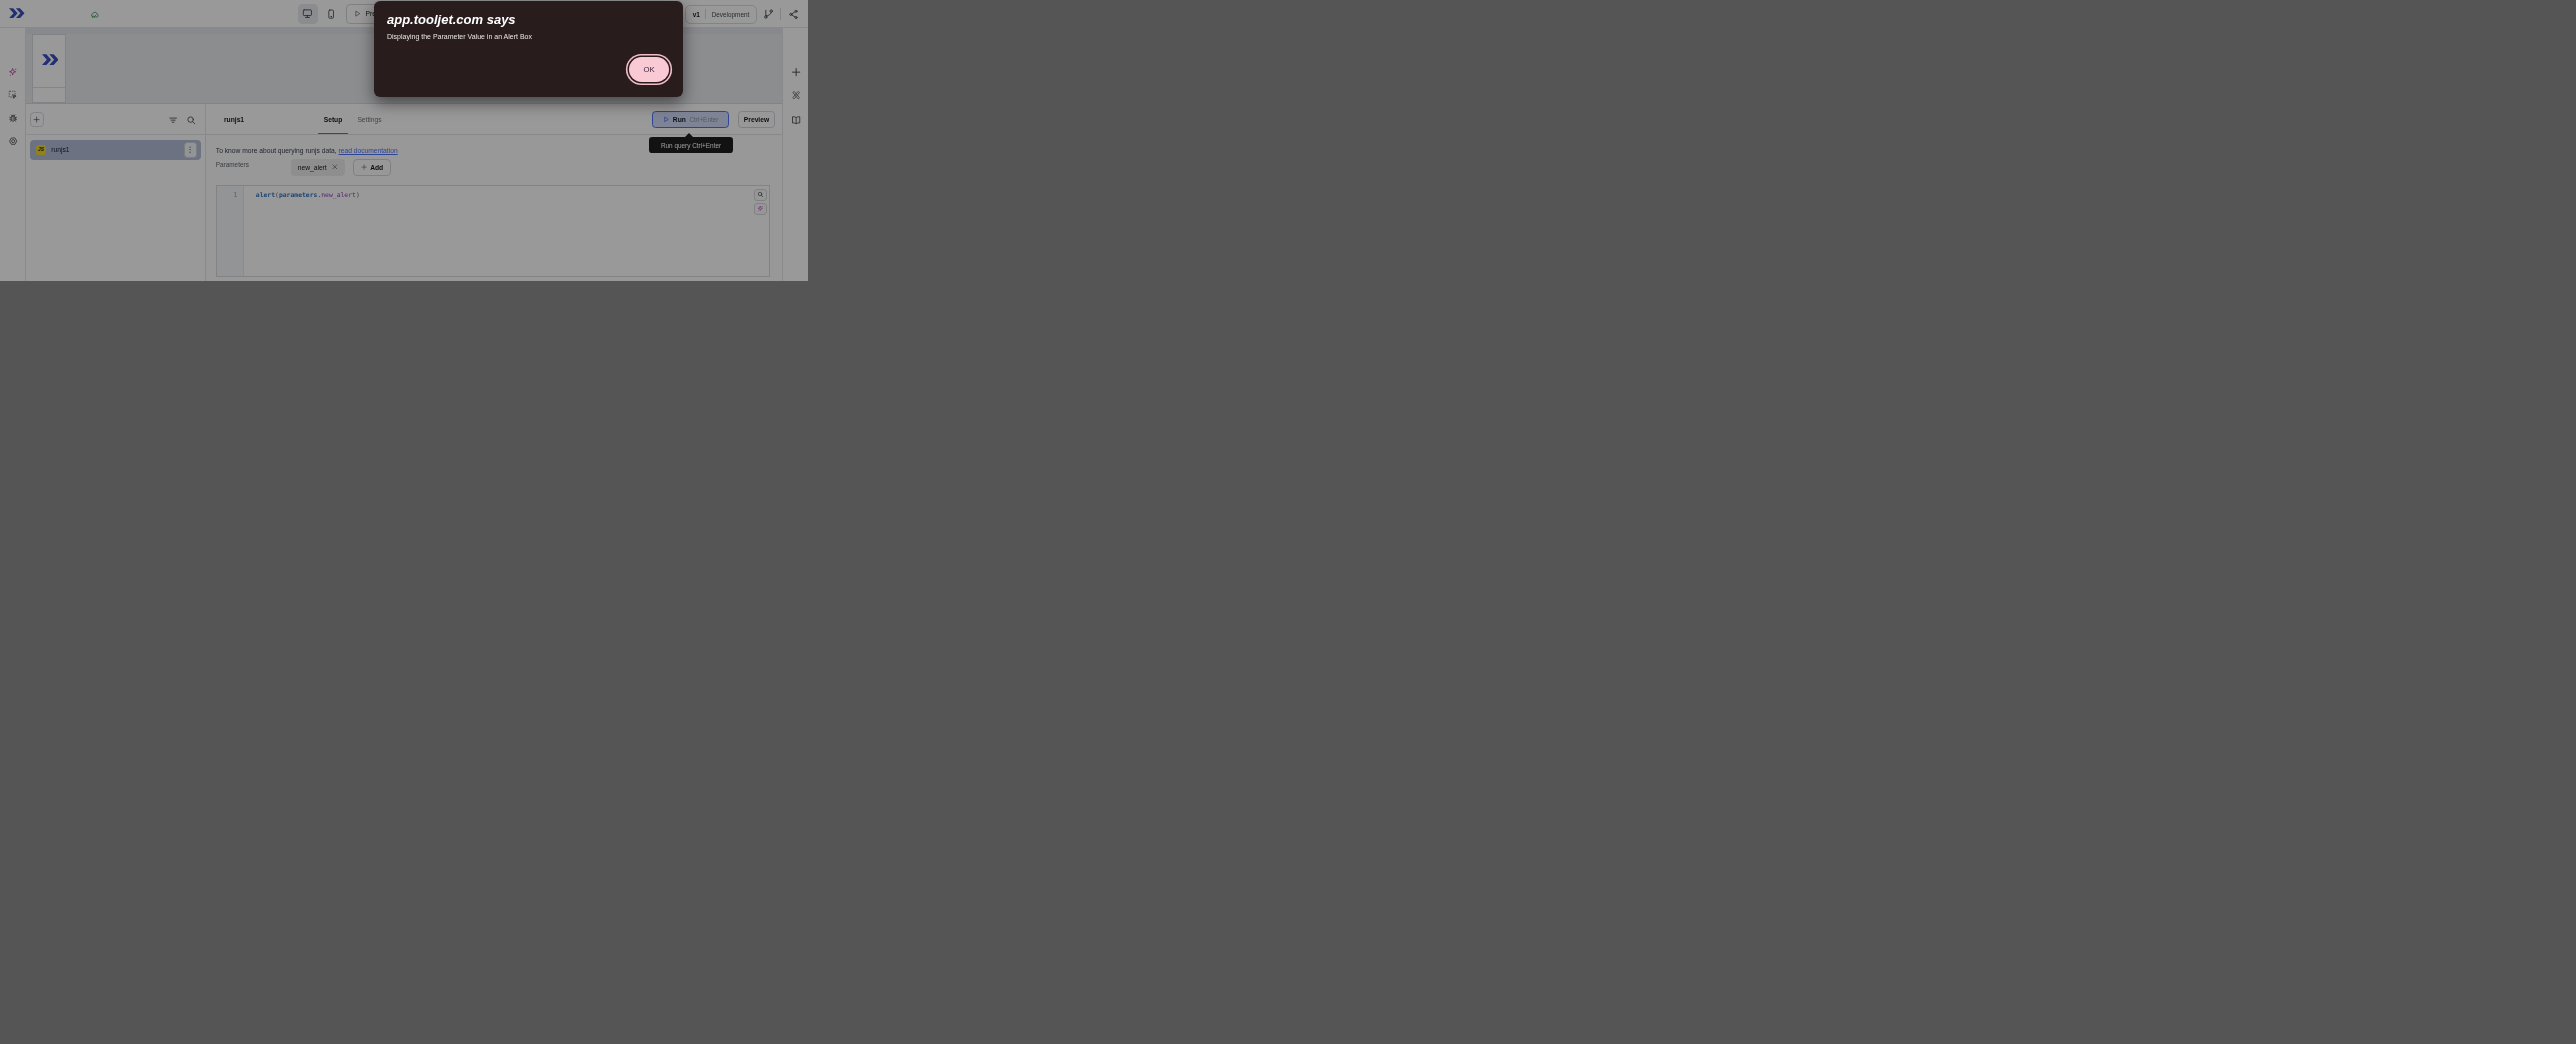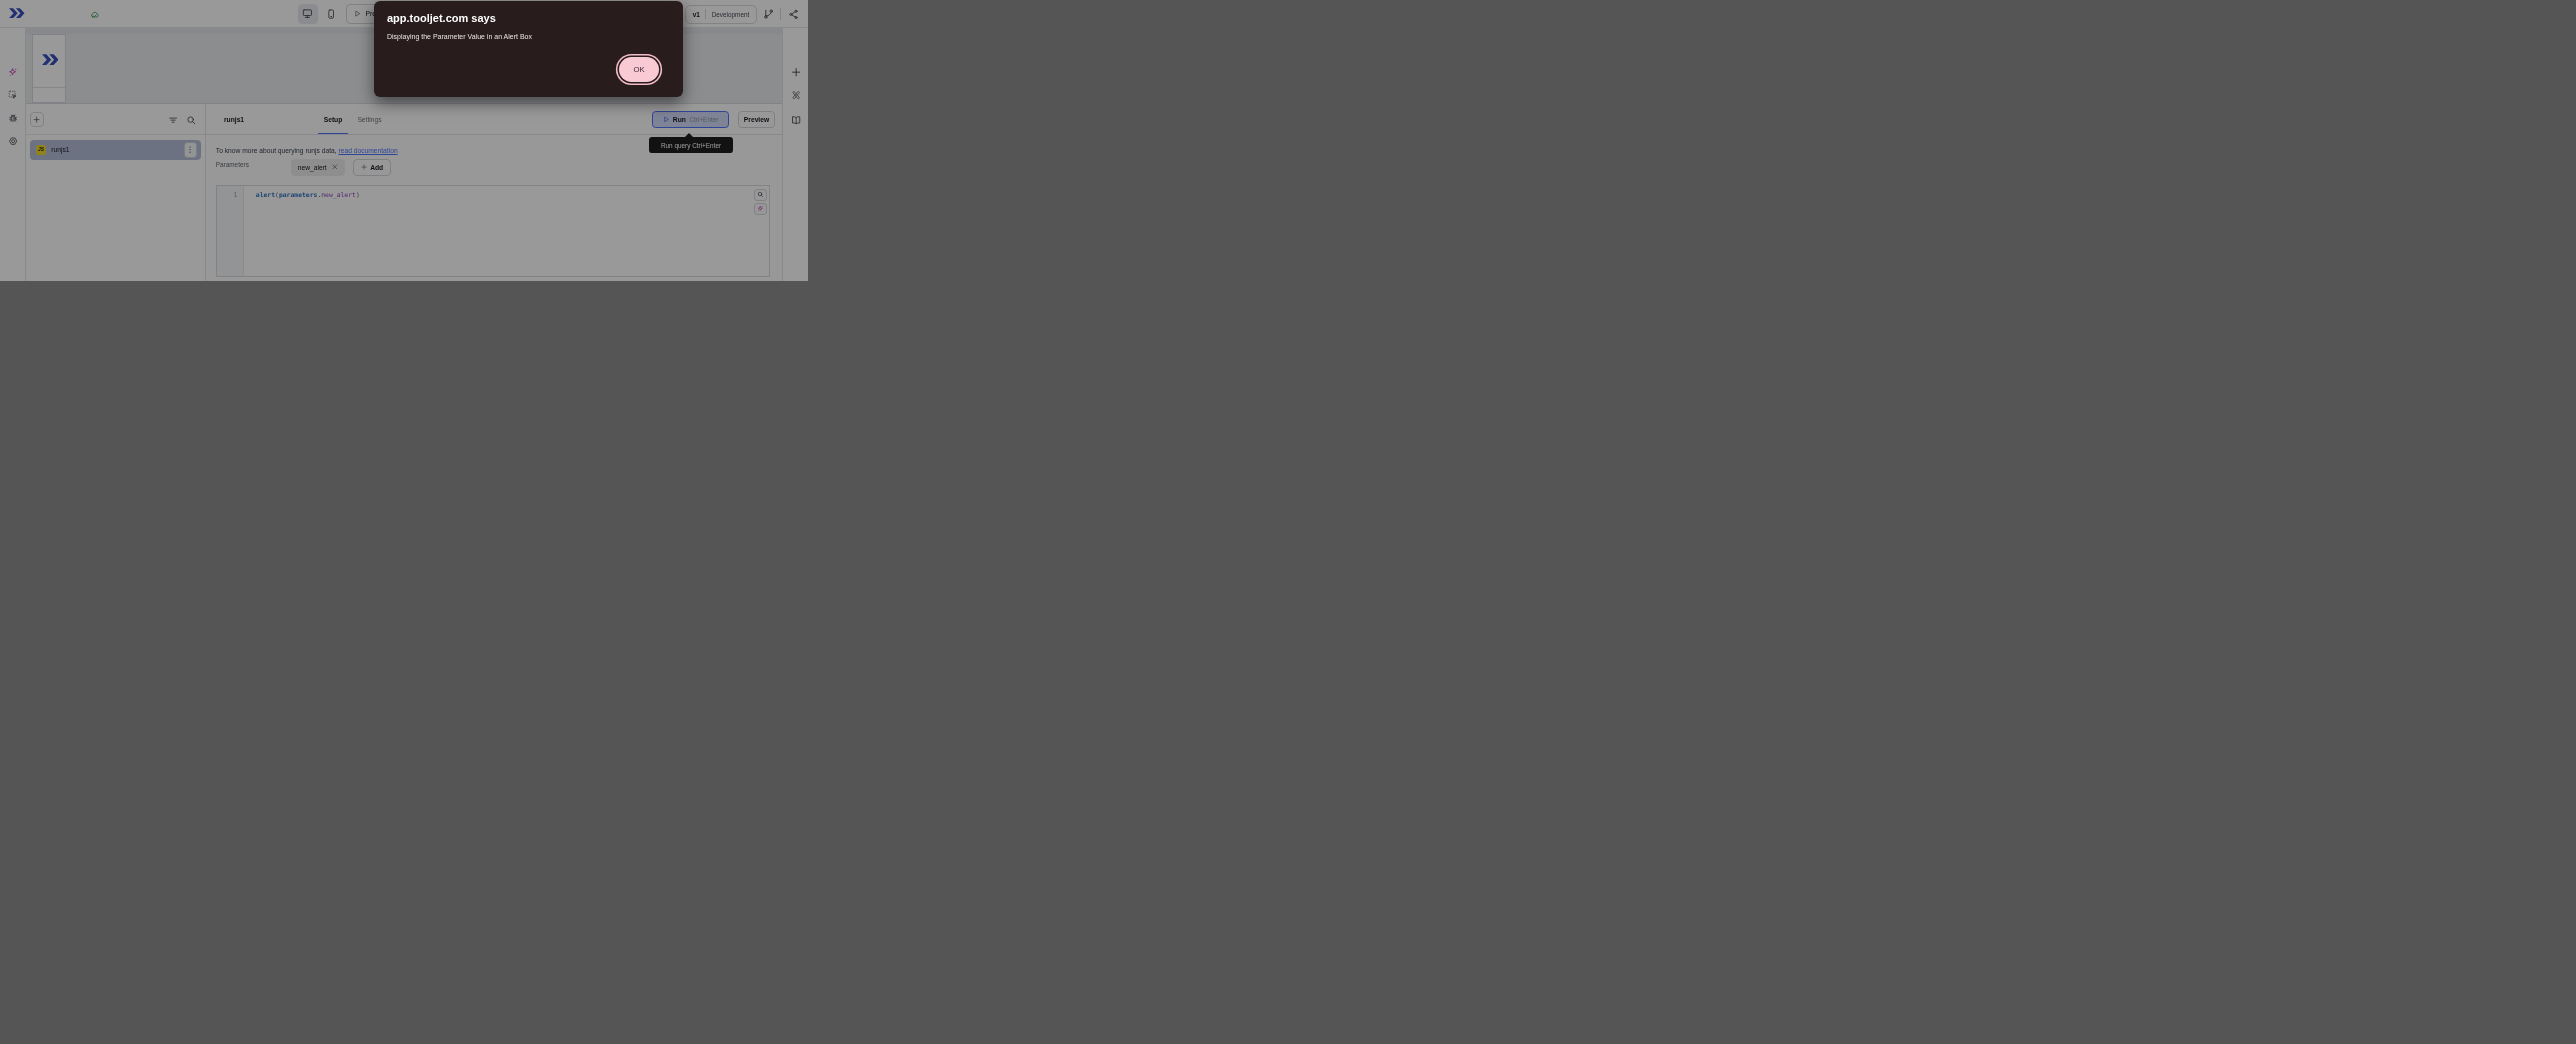--- a/index.html
+++ b/index.html
@@ -76,23 +76,23 @@
   .code-line { position:absolute; left:39px; top:5.2px; font-family:"DejaVu Sans Mono", monospace; font-size:6.4px; white-space:pre; }
   .tok-fn, .tok-var { color:#3073c0;font-weight:bold; }
   .tok-prop { color:#8b3fb8; }
   .tok-p { color:#5a6270; }
   .ed-btn { position:absolute; right:1.5px; width:13px; height:12px; border:0.5px solid #d4d7db; border-radius:3.1px; background:#fcfcfd; display:flex; align-items:center; justify-content:center; }
   .ed-btn1 { top:2.6px; } .ed-btn2 { top:17px; }
 
   
   .dim { position:absolute; inset:0; background:rgba(0,0,0,0.40); z-index:40; }
   .alert-dlg { position:absolute; left:374px; top:1px; width:309px; height:96px; background:#281c1d; border-radius:6.2px; z-index:50; box-shadow:0 5.2px 15.5px rgba(0,0,0,0.5); }
-  .alert-title { position:absolute; left:13px; top:11.3px; font-size:11px; font-weight:600; color:#ffffff; }
+  .alert-title { position:absolute; left:13px; top:11.3px; font-size:13px; font-weight:600; color:#ffffff;font-style:italic; }
   .alert-msg { position:absolute; left:13px; top:32px; font-size:7px; color:#e9e5e5; }
-  .ok-btn { position:absolute; left:245px; top:56px; width:40px; height:25px; border-radius:13.4px; background:#f9c9d4; border:none; color:#3c2438; font-family:"Liberation Sans", sans-serif; font-size:7.7px; font-weight:500; box-shadow:0 0 0 1.5px #281c1d, 0 0 0 3.1px #f4bcca; display:flex; align-items:center; justify-content:center; }
+  .ok-btn { position:absolute; left:255px; top:56px; width:40px; height:25px; border-radius:13.4px; background:#f9c9d4; border:none; color:#3c2438; font-family:"Liberation Sans", sans-serif; font-size:7.7px; font-weight:500; box-shadow:0 0 0 1.5px #281c1d, 0 0 0 3.1px #f4bcca; display:flex; align-items:center; justify-content:center; }
 
   svg { display:block; }
 </style>
 </head>
 <body>
 
 <div class="stage">
 
   <div class="topbar">
     <span class="tj-logo">

